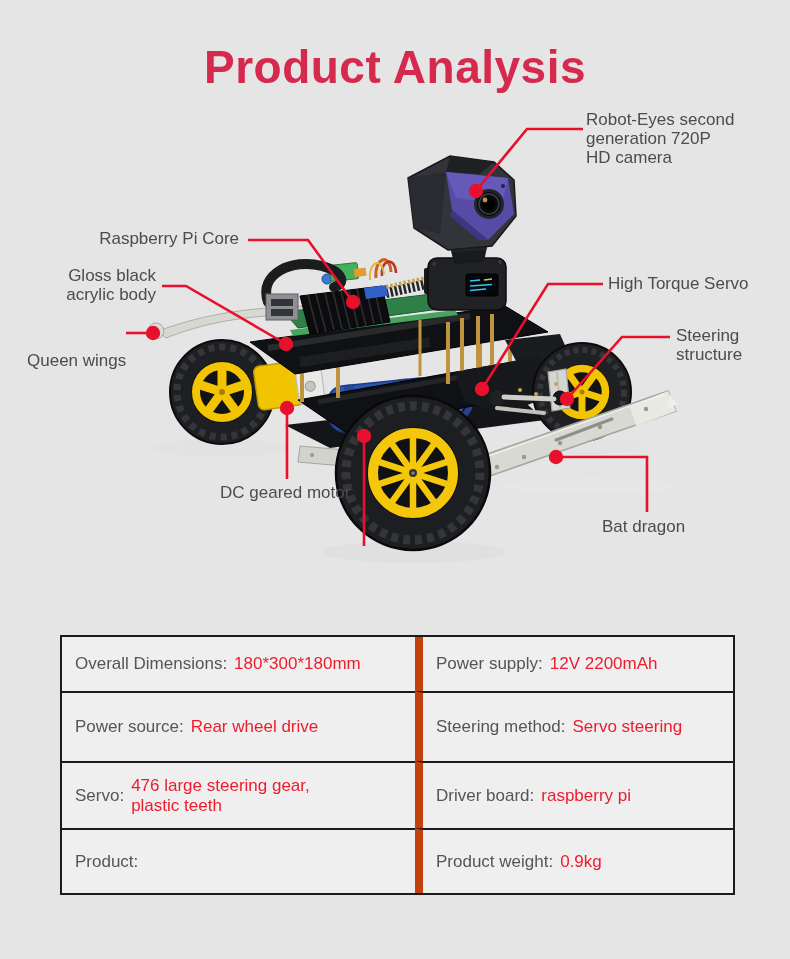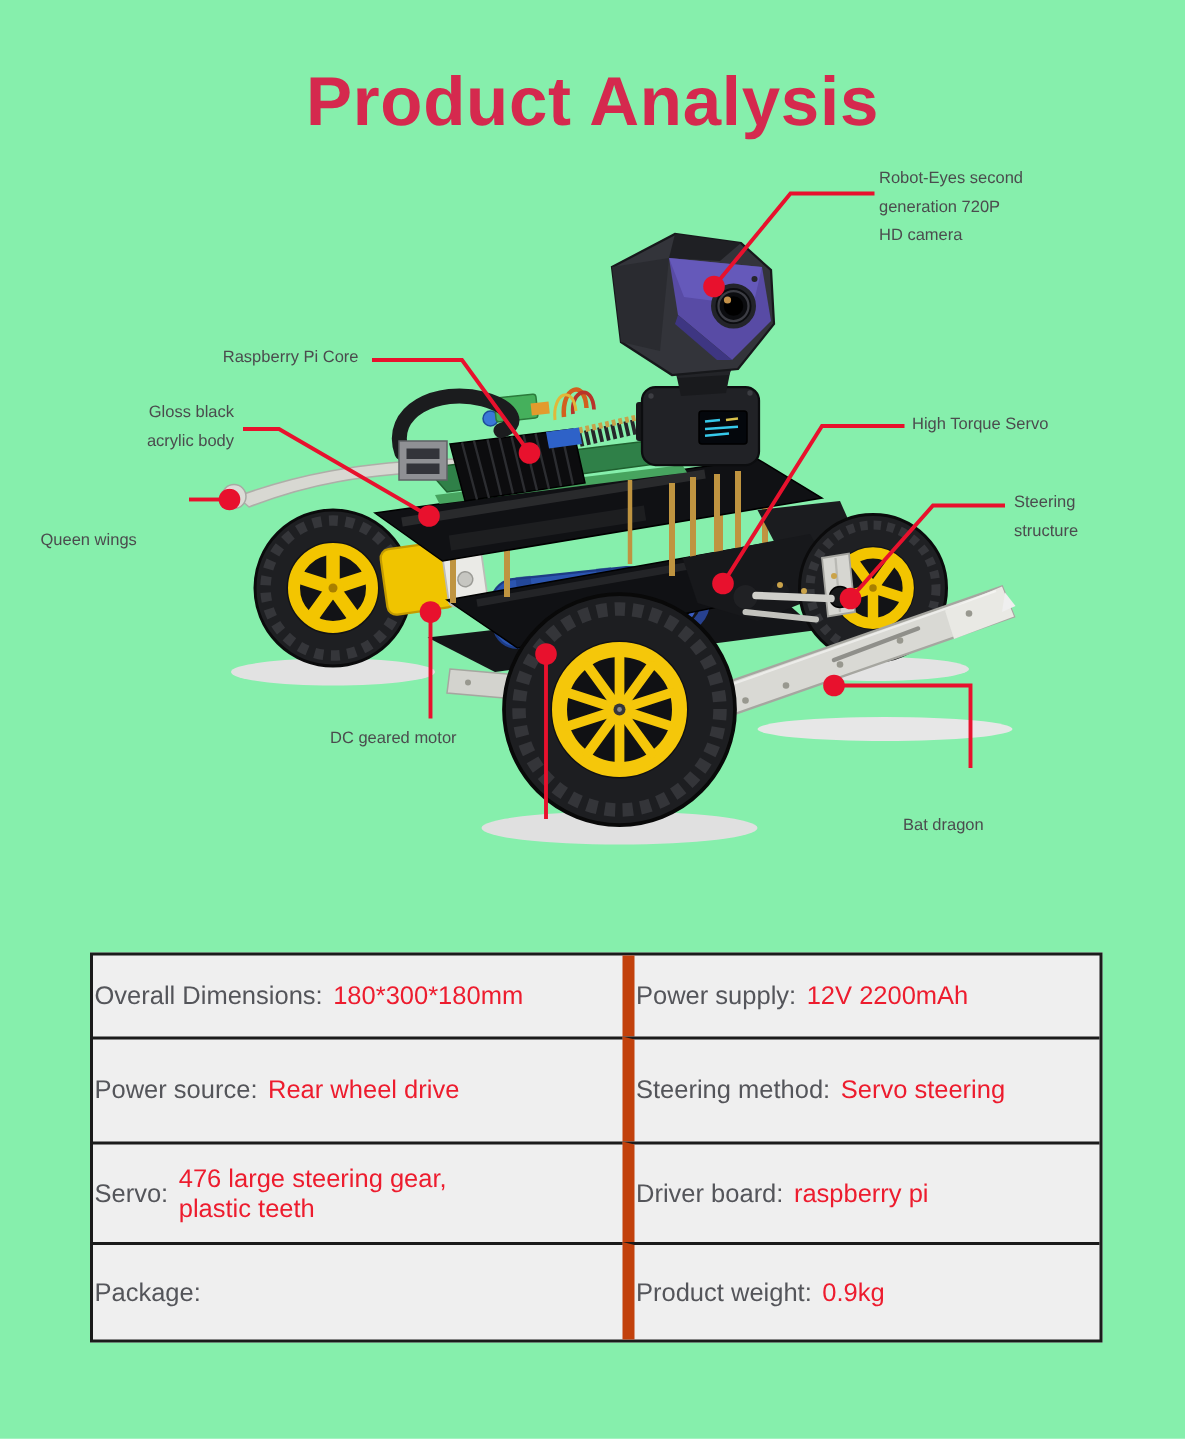--- a/index.html
+++ b/index.html
@@ -1,45 +1,45 @@
 <!DOCTYPE html>
 <html><head>
 <meta charset="utf-8">
 <style>
   html,body{margin:0;padding:0;}
   .stage{
-    position:relative;width:790px;height:959px;background:#86efac;
+    position:relative;width:790px;height:959px;background:#e5e5e5;
     font-family:"Liberation Sans",sans-serif;overflow:hidden;
   }
   .title{
     position:absolute;top:40px;left:0;width:100%;text-align:center;
     font-size:46px;font-weight:bold;color:#d5294e;letter-spacing:.5px;
   }
   .figure-svg{position:absolute;left:0;top:0;pointer-events:none;}
   .lbl{
-    position:absolute;font-size:11px;line-height:19px;color:#4b4c4e;
+    position:absolute;font-size:17px;line-height:19px;color:#4b4c4e;
     white-space:pre-line;
   }
   .lbl-camera{left:586px;top:110px;}
   .lbl-raspberry{right:551px;top:229px;}
   .lbl-gloss{right:634px;top:266px;text-align:right;}
   .lbl-queen{left:27px;top:323px;margin-top:28px;}
   .lbl-torque{left:608px;top:274px;}
   .lbl-steering{left:676px;top:326px;}
   .lbl-motor{left:220px;top:483px;}
   .lbl-chassis{left:262px;top:547px;width:206px;text-align:center;}
-  .lbl-bat{left:602px;top:517px;margin-top:24px;}
+  .lbl-bat{left:602px;top:517px;}
   .spec-table{
     position:absolute;left:60px;top:635px;width:671px;
     border:2px solid #1b1b1b;display:grid;
     grid-template-columns:353px 1fr;
     grid-template-rows:54px 70px 67px 65px;
     background:#efefef;
   }
-  .cell{display:flex;align-items:center;padding-left:1px;font-size:17px;line-height:20px;}
+  .cell{display:flex;align-items:center;padding-left:13px;font-size:17px;line-height:20px;}
   .cell.c-right{border-left:8px solid #c2410c;}
   .cell.rn{border-top:2px solid #1b1b1b;}
   .cell-label{color:#54555a;white-space:pre;}
   .cell-value{color:#ed1c2e;margin-left:7px;white-space:pre-line;}
 </style>
 </head>
 <body>
 
 <div class="stage">
 
@@ -308,21 +308,21 @@
     <div class="cell c-left rn">
       <span class="cell-label">Servo:</span>
       <span class="cell-value">476 large steering gear,
 plastic teeth</span>
     </div>
     <div class="cell c-right rn">
       <span class="cell-label">Driver board:</span>
       <span class="cell-value">raspberry pi</span>
     </div>
     <div class="cell c-left rn">
-      <span class="cell-label">Package:</span>
+      <span class="cell-label">Product:</span>
     </div>
     <div class="cell c-right rn">
       <span class="cell-label">Product weight:</span>
       <span class="cell-value">0.9kg</span>
     </div>
   </div>
 
 </div>
 
 </body></html>

